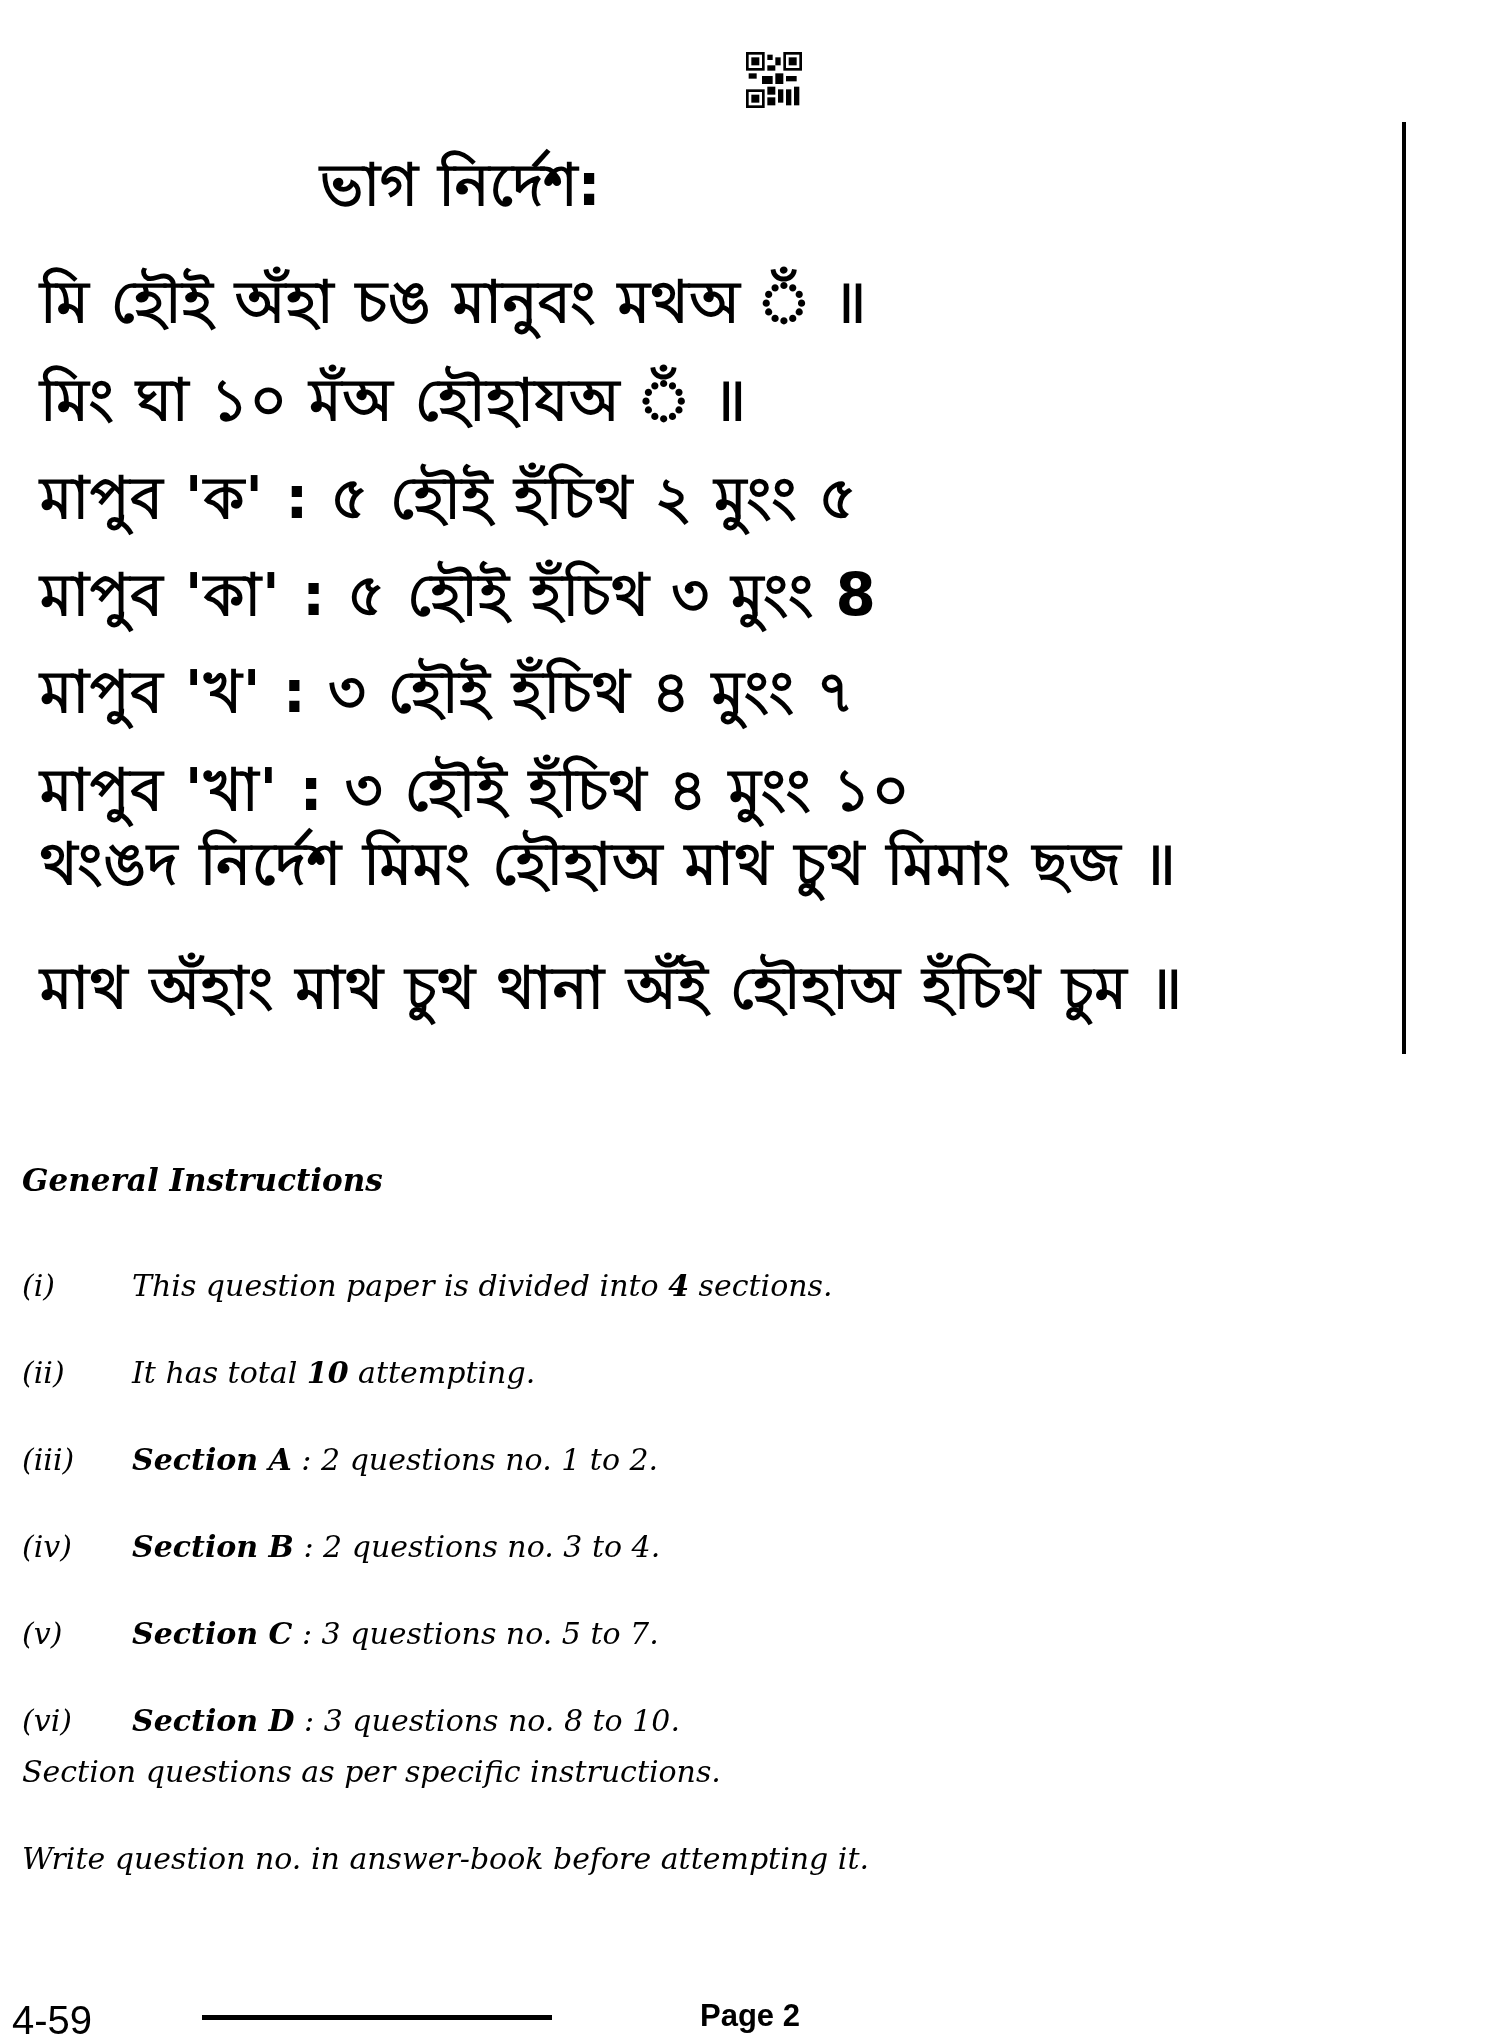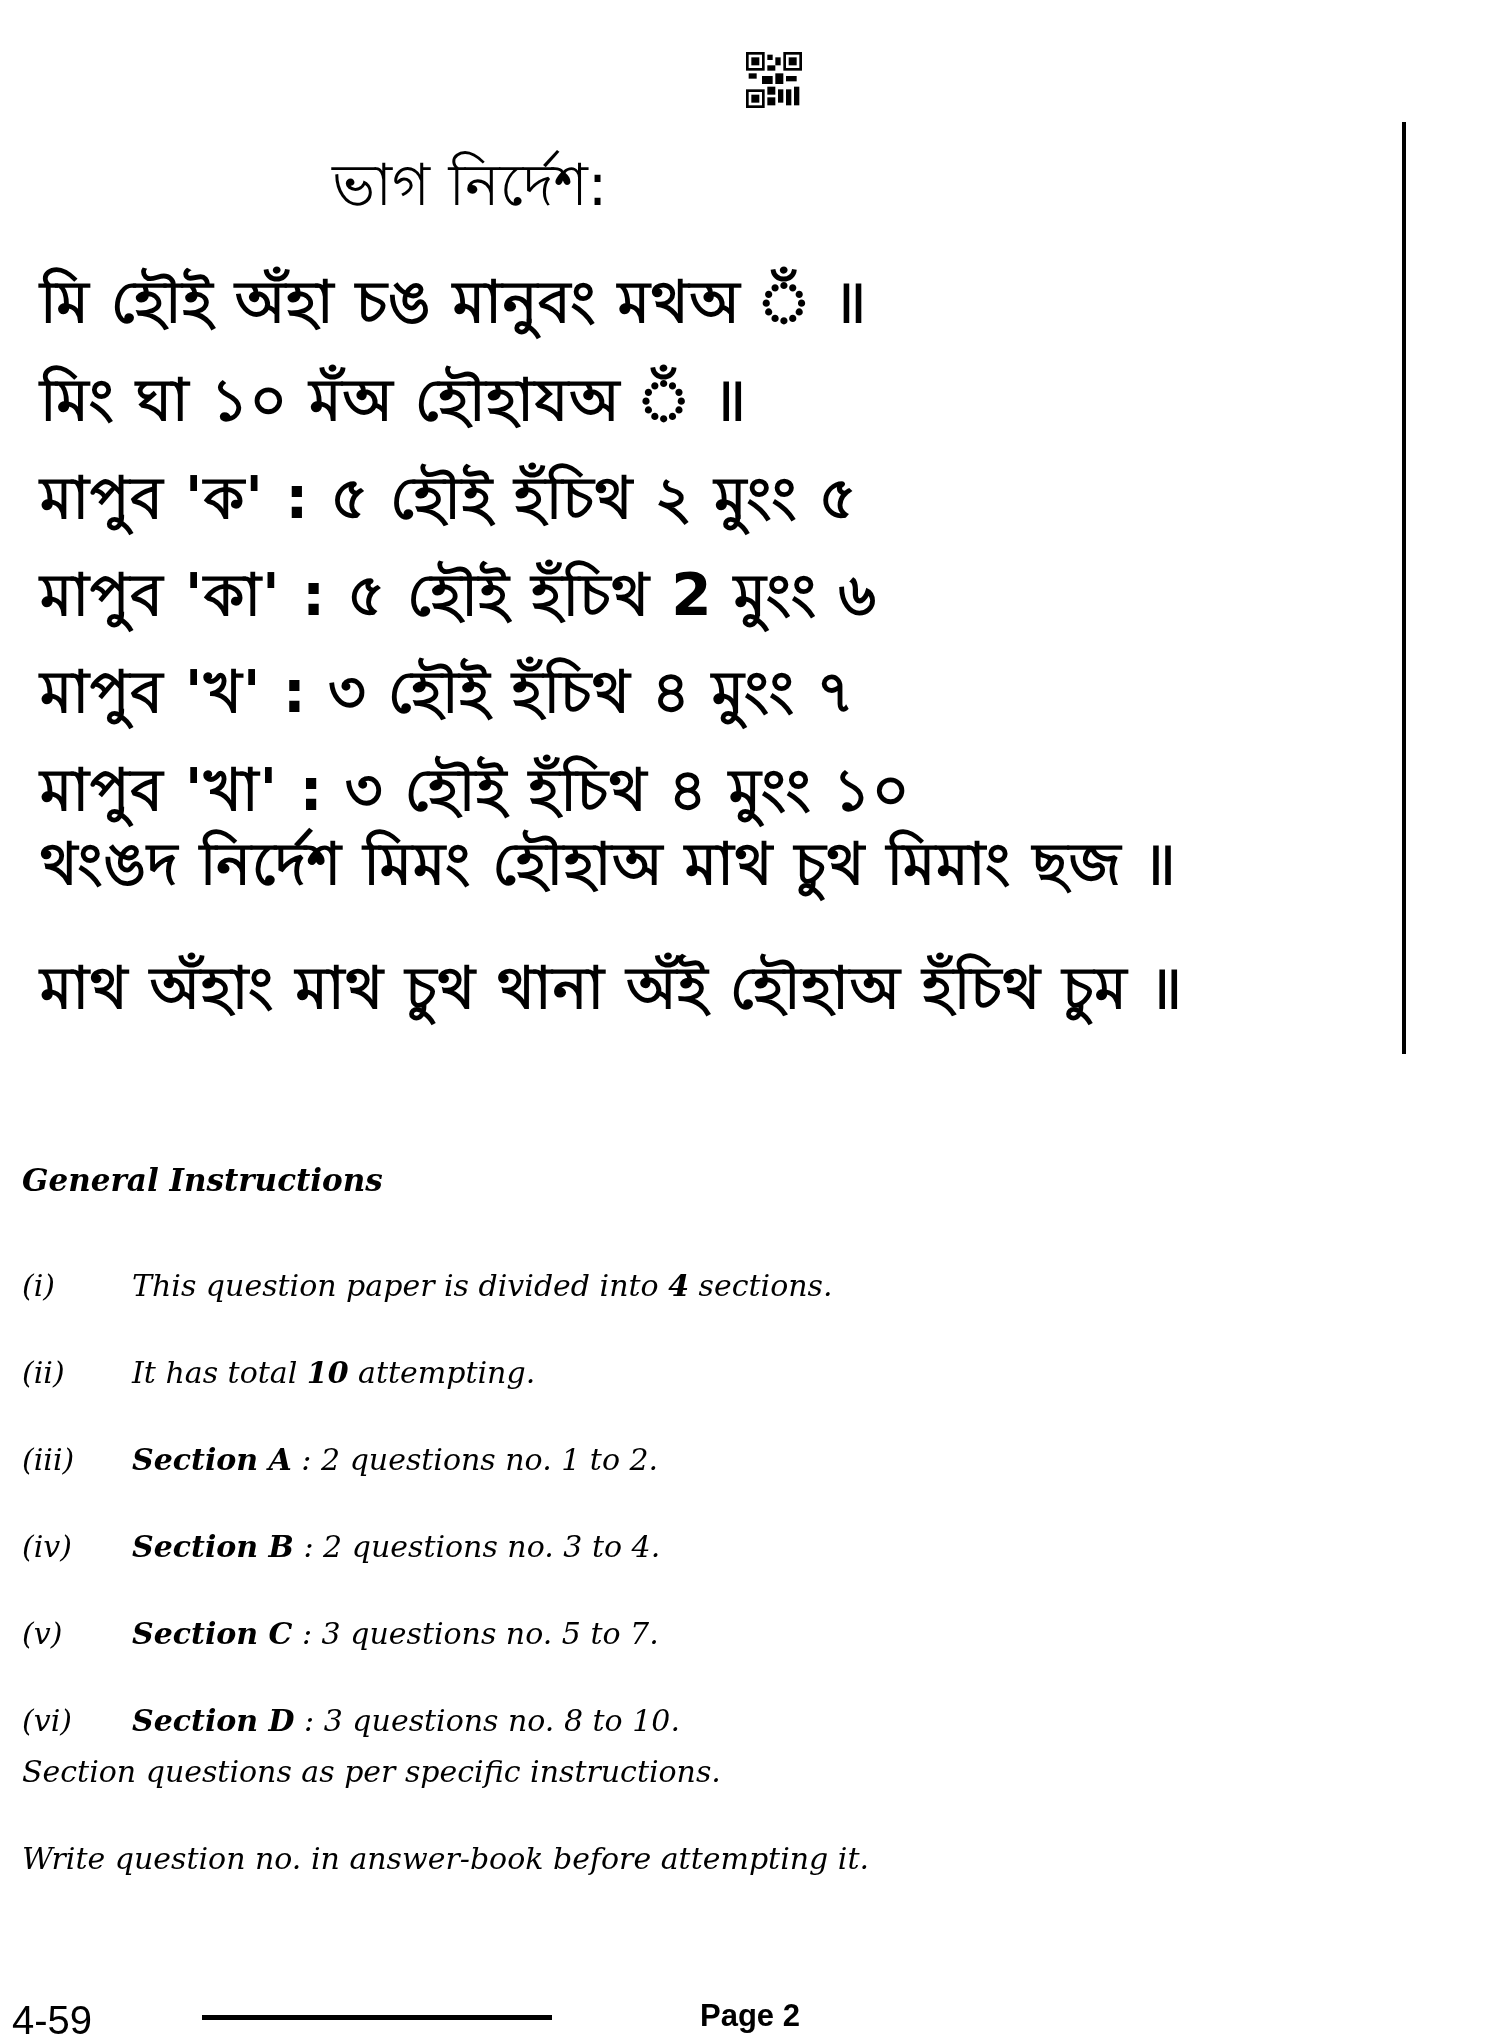--- a/index.html
+++ b/index.html
@@ -1,21 +1,21 @@
 <!DOCTYPE html>
 <html><head>
 <meta charset="utf-8">
 <style>
   html, body { margin: 0; padding: 0; background: #ffffff; }
   body { width: 1505px; height: 2034px; position: relative; overflow: hidden; color: #000; }
   .qr { position: absolute; left: 746px; top: 52px; width: 56px; height: 56px; }
   .vline { position: absolute; left: 1402px; top: 122px; width: 4px; height: 932px; background: #000; }
   .script-title {
-    position: absolute; left: 332px; top: 150px;
-    font-family: "DejaVu Sans", sans-serif; font-weight: normal; font-size: 58px; line-height: 70px;
+    position: absolute; left: 320px; top: 150px;
+    font-family: "DejaVu Sans", sans-serif; font-weight: bold; font-size: 58px; line-height: 70px;
     white-space: nowrap;
   }
   .script-line {
     position: absolute; left: 40px;
     font-family: "DejaVu Sans", sans-serif; font-weight: bold; font-size: 58px; line-height: 80px;
     white-space: nowrap; letter-spacing: 1px;
   }
   .gi-title {
     position: absolute; left: 22px; top: 1138px;
     font-family: "DejaVu Serif", serif; font-weight: bold; font-style: italic; font-size: 31px; margin-top: 24px;
@@ -62,21 +62,21 @@
     <rect x="8" y="17" width="3" height="3" fill="#000"></rect>
 </svg>
 
 <div class="vline"></div>
 
 <div class="script-title">ভাগ নির্দেশ:</div>
 
 <div class="script-line" style="top:262px">মি হৌই অঁহা চঙ মানুবং মথঅ ঁ ॥</div>
 <div class="script-line" style="top:360px">মিং ঘা ১০ মঁঅ হৌহাযঅ ঁ ॥</div>
 <div class="script-line" style="top:458px">মাপুব 'ক' : ৫ হৌই হঁচিথ ২ মুংং ৫</div>
-<div class="script-line" style="top:555px">মাপুব 'কা' : ৫ হৌই হঁচিথ 2 মুংং ৬</div>
+<div class="script-line" style="top:555px">মাপুব 'কা' : ৫ হৌই হঁচিথ ৩ মুংং 8</div>
 <div class="script-line" style="top:652px">মাপুব 'খ' : ৩ হৌই হঁচিথ ৪ মুংং ৭</div>
 <div class="script-line" style="top:750px">মাপুব 'খা' : ৩ হৌই হঁচিথ ৪ মুংং ১০</div>
 <div class="script-line" style="top:824px">থংঙদ নির্দেশ মিমং হৌহাঅ মাথ চুথ মিমাং ছজ ॥</div>
 <div class="script-line" style="top:948px">মাথ অঁহাং মাথ চুথ থানা অঁই হৌহাঅ হঁচিথ চুম ॥</div>
 
 <div class="gi-title">General Instructions</div>
 
 <div class="instr" style="top:1232px">
   <span class="num">(i)</span><span>This question paper is divided into </span><b>4</b><span> sections.</span>
 </div>

